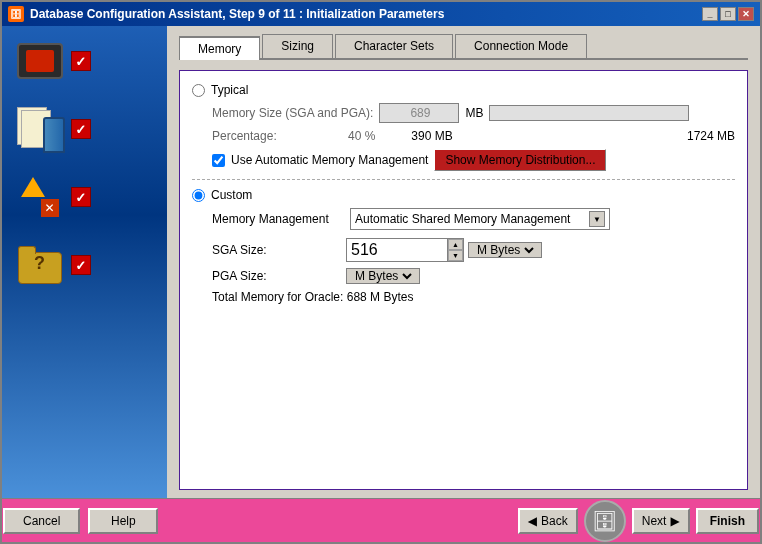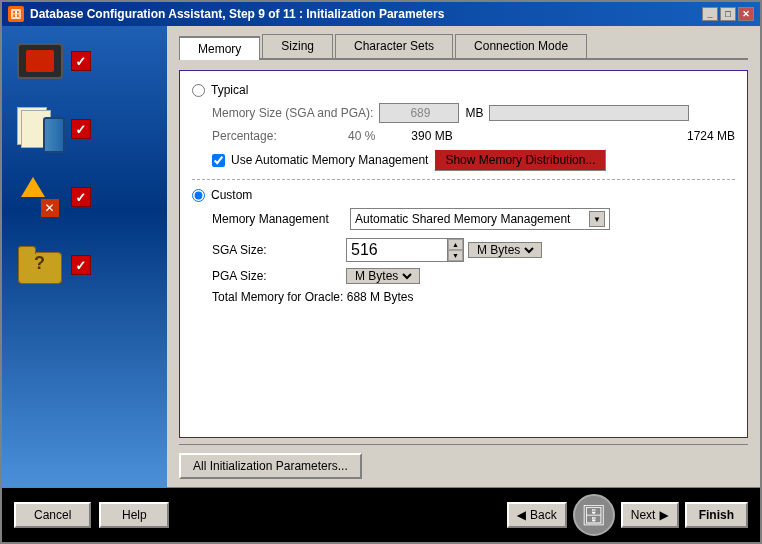--- a/index.html
+++ b/index.html
@@ -348,26 +348,26 @@
       background: #d4d0c8;
       border: 2px solid;
       border-top-color: #fff;
       border-left-color: #fff;
       border-right-color: #808080;
       border-bottom-color: #808080;
       cursor: pointer;
       font-size: 12px;
     }
     .footer {
-      height: 55px;
-      background: #000000;
+      height: 44px;
+      background: #ec4899;
       border-top: 1px solid #808080;
       display: flex;
       align-items: center;
-      padding: 0 12px;
+      padding: 0 1px;
       justify-content: space-between;
     }
     .footer-left {
       display: flex;
       gap: 8px;
     }
     .footer-right {
       display: flex;
       align-items: center;
       gap: 6px;
@@ -563,23 +563,20 @@
             </select>
           </div>
         </div>
 
         <div class="total-memory-row">
           <span>Total Memory for Oracle:</span>
           <span>688 M Bytes</span>
         </div>
       </div>
 
-      <div class="bottom-section">
-        <button class="btn-init-params">All Initialization Parameters...</button>
-      </div>
     </div>
   </div>
 
   <div class="footer">
     <div class="footer-left">
       <button class="footer-btn">Cancel</button>
       <button class="footer-btn">Help</button>
     </div>
     <div class="footer-right">
       <button class="nav-btn">

